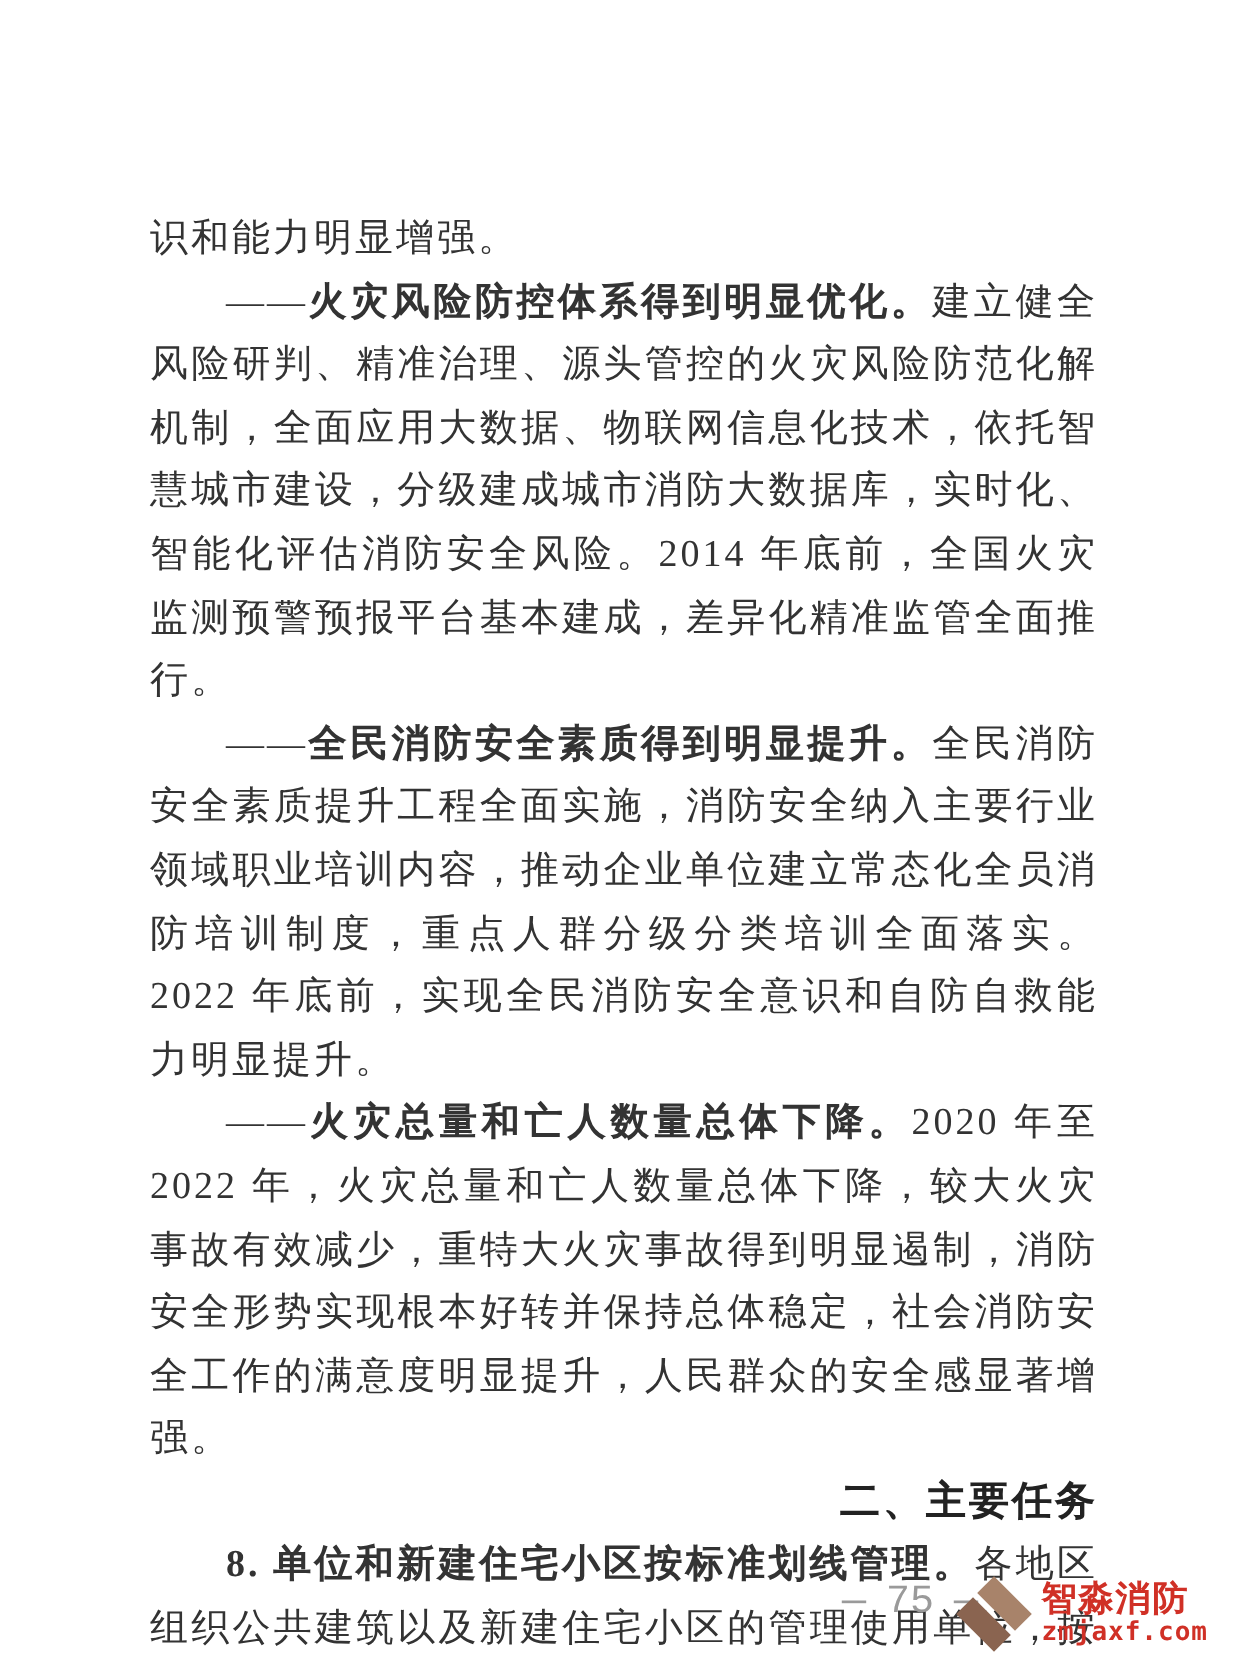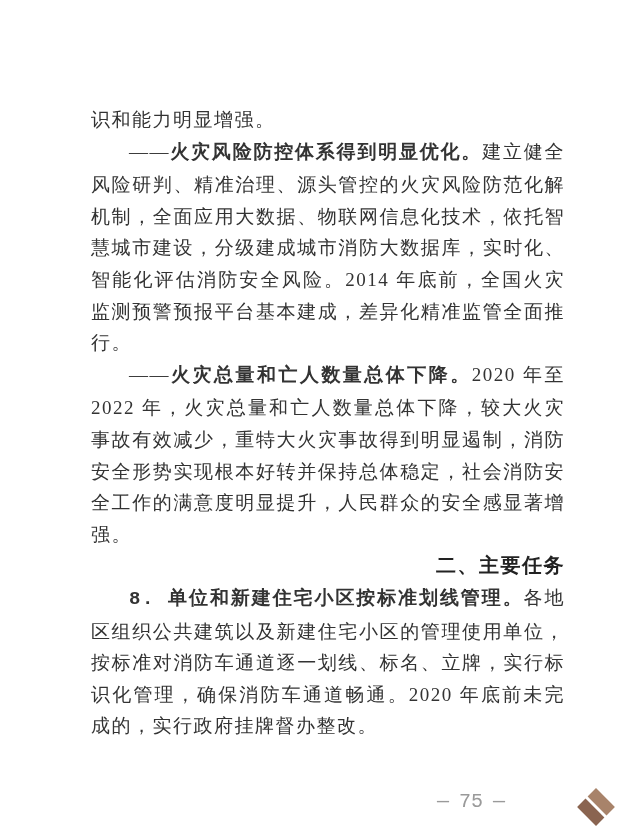--- a/index.html
+++ b/index.html
@@ -7,40 +7,39 @@
     padding: 0;
     background: #ffffff;
   }
   .page {
     position: relative;
     width: 606px;
     height: 831px;
     background: #ffffff;
     overflow: hidden;
     font-family: "Liberation Serif", "DejaVu Serif", serif;
-    margin-left: 16px;
   }
   .content {
     position: absolute;
     top: 104px;
     left: 75px;
     width: 474px;
     color: #333333;
   }
   .content p, .content h2 {
     margin: 0;
     padding: 0;
     font-size: 19px;
     line-height: 31.6px;
     letter-spacing: 1.5px;
     text-align: justify;
     font-weight: 400;
   }
   .indent { text-indent: 2em; }
-  .lead { font-weight: 700; font-family: Liberation Mono, monospace; }
+  .lead { font-weight: 700; }
   .content h2 {
     font-size: 20px;
     font-weight: 700;
     color: #222222;
     text-align: right;
     text-indent: 2em;
     font-family: "Liberation Sans", "DejaVu Sans", sans-serif;
   }
   .sub-heading {
     letter-spacing: 3px;
@@ -100,33 +99,38 @@
 </head>
 <body>
 
 <div class="page">
   <div class="content">
 
     <p><span>识和能力明显增强。</span></p>
 
     <p class="indent"><span>——</span><span class="lead">火灾风险防控体系得到明显优化。</span><span>建立健全风险研判、精准治理、源头管控的火灾风险防范化解机制，全面应用大数据、物联网信息化技术，依托智慧城市建设，分级建成城市消防大数据库，实时化、智能化评估消防安全风险。2014 年底前，全国火灾监测预警预报平台基本建成，差异化精准监管全面推行。</span></p>
 
+    <p class="indent"><span>——</span><span class="lead">全民消防安全素质得到明显提升。</span><span>全民消防安全素质提升工程全面实施，消防安全纳入主要行业领域职业培训内容，推动企业单位建立常态化全员消防培训制度，重点人群分级分类培训全面落实。2022 年底前，实现全民消防安全意识和自防自救能力明显提升。</span></p>
 
     <p class="indent"><span>——</span><span class="lead">火灾总量和亡人数量总体下降。</span><span>2020 年至 2022 年，火灾总量和亡人数量总体下降，较大火灾事故有效减少，重特大火灾事故得到明显遏制，消防安全形势实现根本好转并保持总体稳定，社会消防安全工作的满意度明显提升，人民群众的安全感显著增强。</span></p>
 
     <h2>二、主要任务</h2>
 
 
     <p class="indent"><span class="lead">8. 单位和新建住宅小区按标准划线管理。</span><span>各地区组织公共建筑以及新建住宅小区的管理使用单位，按标准对消防车通道逐一划线、标名、立牌，实行标识化管理，确保消防车通道畅通。2020 年底前未完成的，实行政府挂牌督办整改。</span></p>
 
   </div>
 
   <div class="footer">
     <div class="page-number"><span>—</span><span>75</span><span>—</span></div>
 
     <div class="watermark">
       <svg class="watermark-icon" viewBox="0 0 40 40" xmlns="http://www.w3.org/2000/svg">
         <path d="M20 2 L38 20 L30 28 L12 10 Z" fill="#a8836a"></path>
         <path d="M20 38 L2 20 L10 12 L28 30 Z" fill="#8a6450"></path>
       </svg>
+      <div class="watermark-text">
+        <span class="watermark-name">智淼消防</span>
+        <span class="watermark-domain">zmjaxf.com</span>
+      </div>
     </div>
   </div>
 </div>
 
 </body></html>

